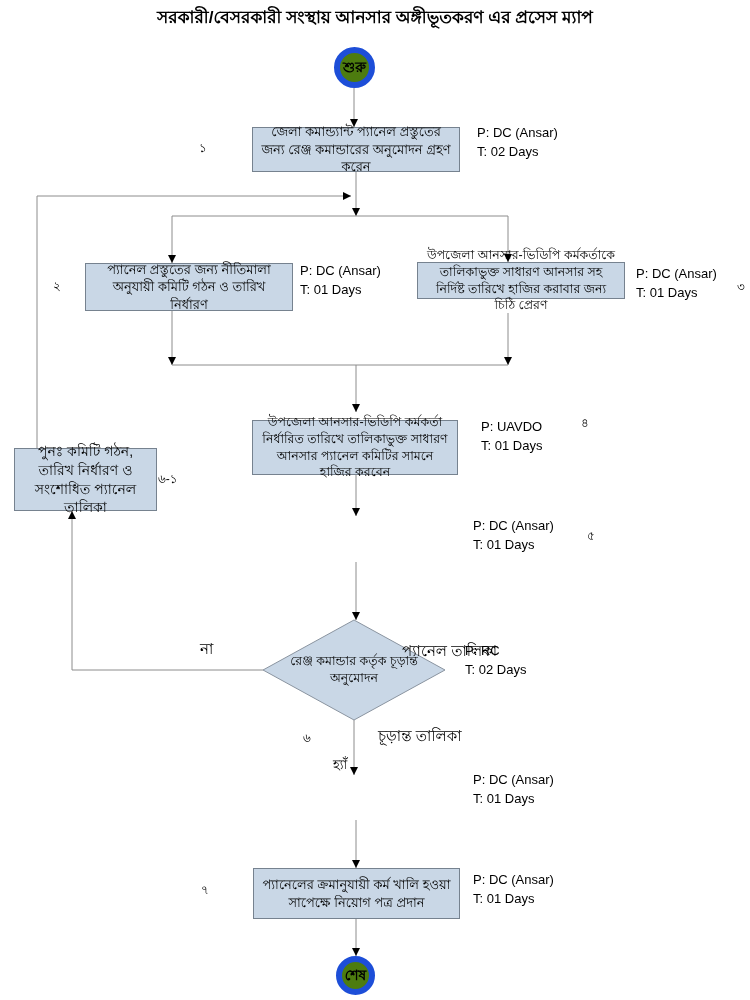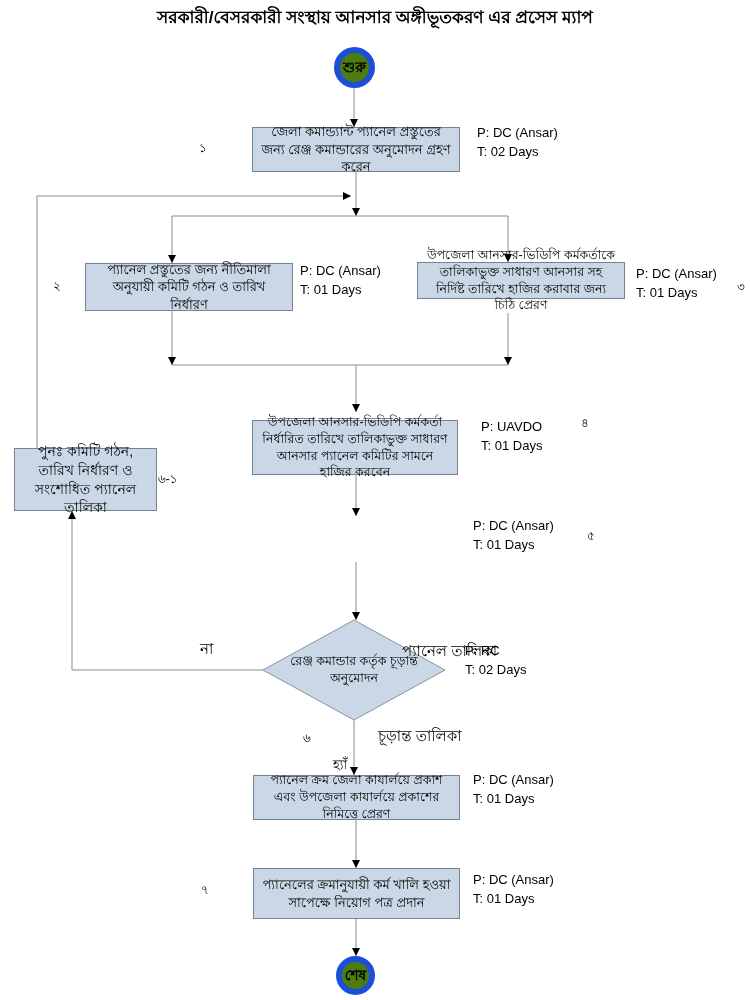--- a/index.html
+++ b/index.html
@@ -111,21 +111,20 @@
   <div class="diamond-text" style="left:279px;top:642px;width:150px;height:56px;">রেঞ্জ কমান্ডার কর্তৃক চূড়ান্ত অনুমোদন</div>
   <div class="pt" style="left:465px;top:642px;">
     <div>P: RC</div>
     <div>T: 02 Days</div>
   </div>
   <div class="edgelabel" style="left:200px;top:637px;">না</div>
   <div class="numlabel" style="left:303px;top:729px;">৬</div>
   <div class="edgelabel" style="left:333px;top:755px;font-size:13px;">হ্যাঁ</div>
   <div class="edgelabel" style="left:378px;top:724px;">চূড়ান্ত তালিকা</div>
 
-  <div class="node" style="left:253px;top:775px;width:207px;height:45px;font-size:12.5px;">প্যানেল ক্রম জেলা কাযার্লয়ে প্রকাশ এবং উপজেলা কাযার্লয়ে প্রকাশের নিমিত্তে প্রেরণ</div>
   <div class="pt" style="left:473px;top:771px;">
     <div>P: DC (Ansar)</div>
     <div>T: 01 Days</div>
   </div>
 
   <div class="node" style="left:253px;top:868px;width:207px;height:51px;">প্যানেলের ক্রমানুযায়ী কর্ম খালি হওয়া সাপেক্ষে নিয়োগ পত্র প্রদান</div>
   <div class="pt" style="left:473px;top:871px;">
     <div>P: DC (Ansar)</div>
     <div>T: 01 Days</div>
   </div>

